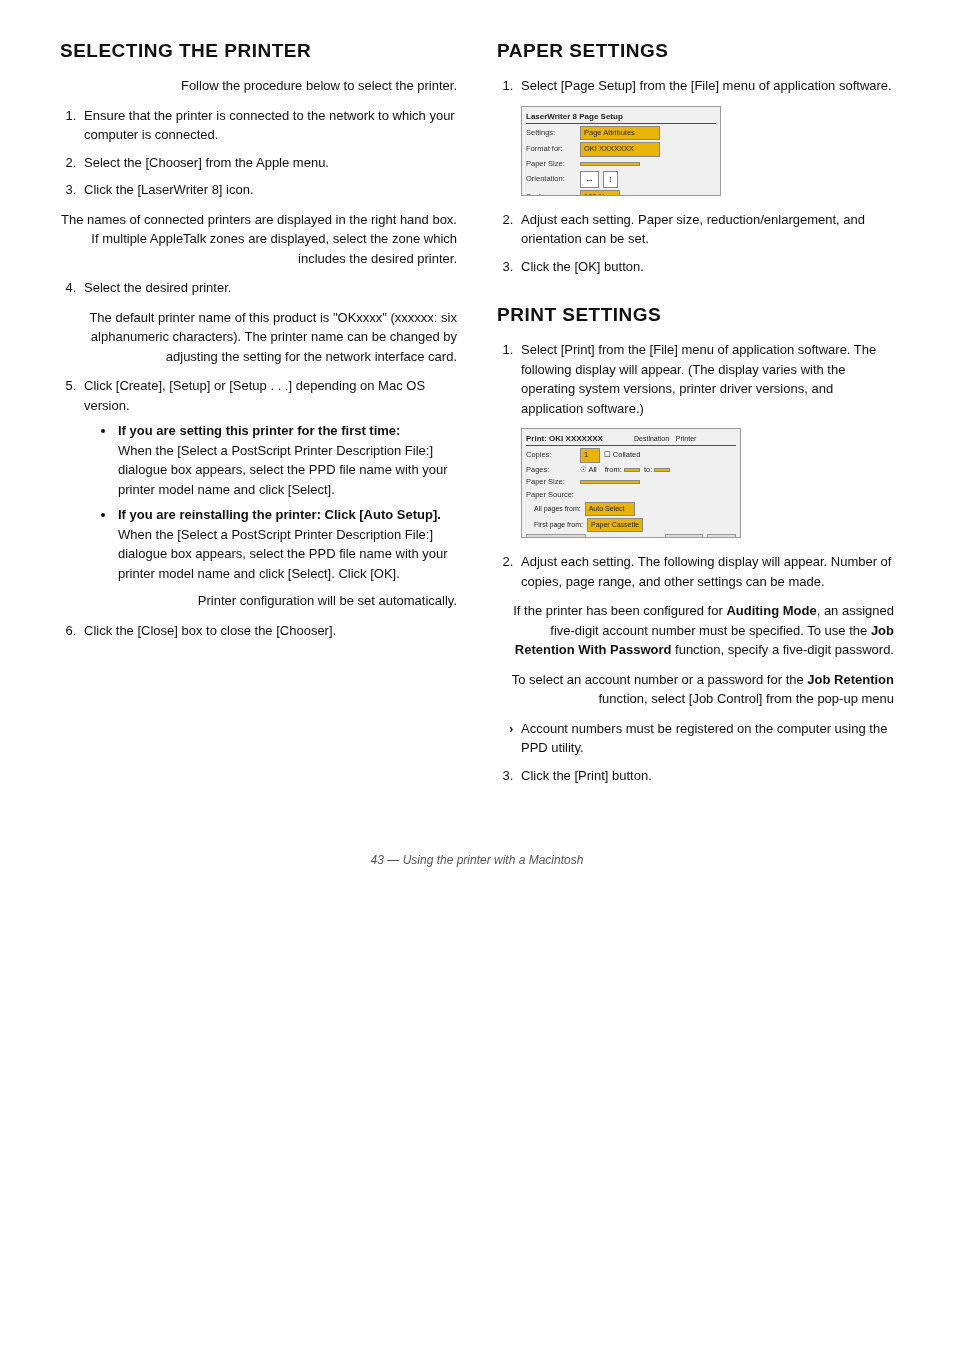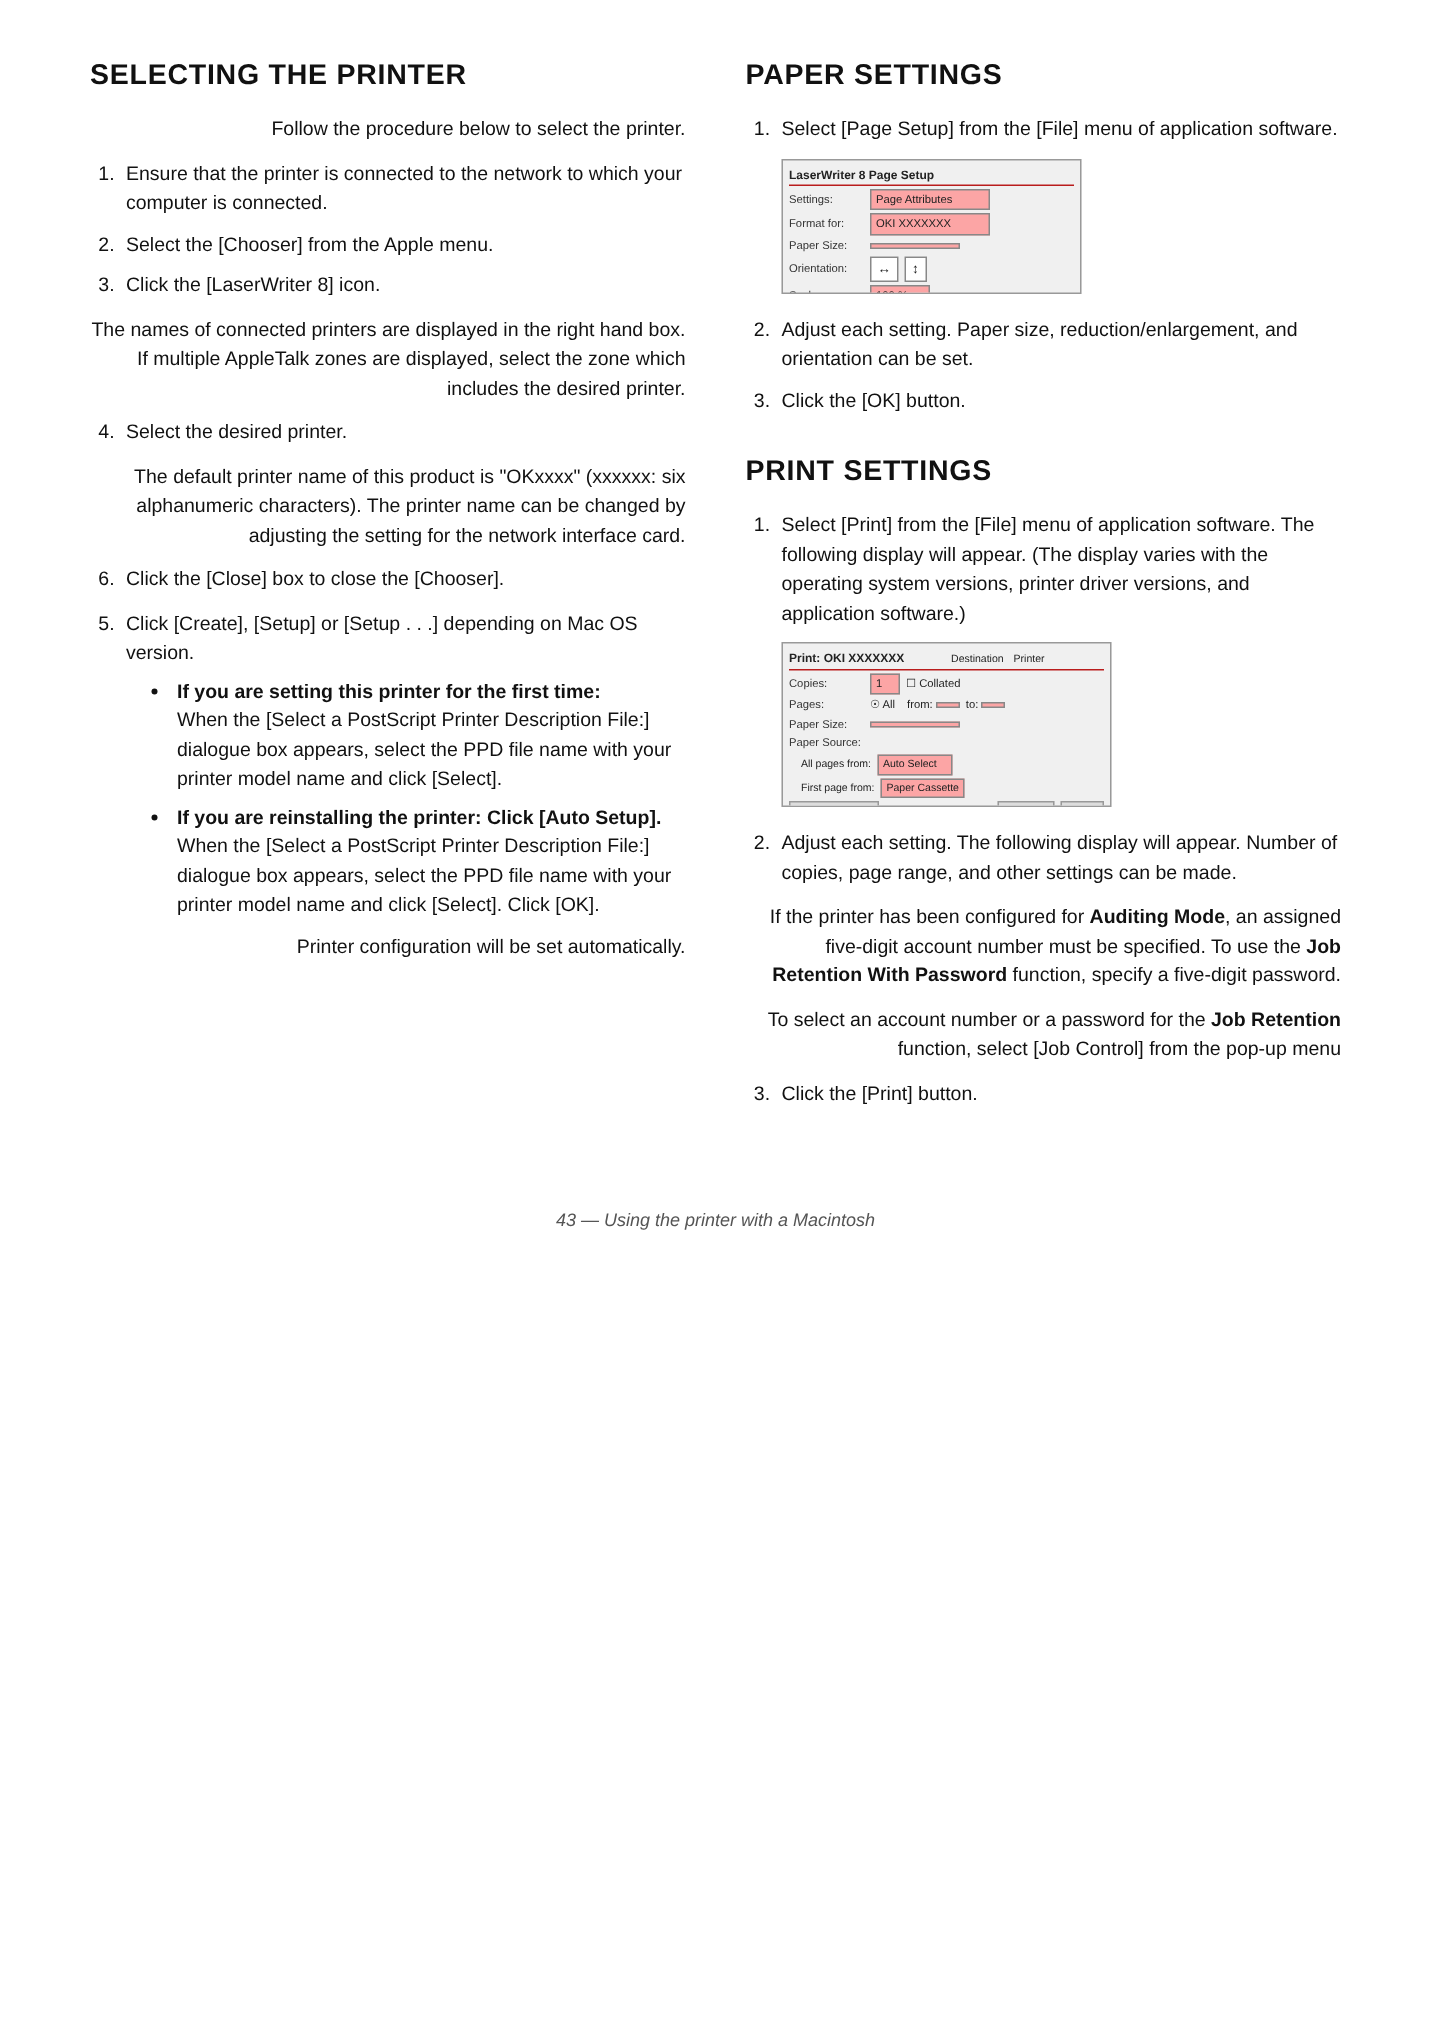--- a/index.html
+++ b/index.html
@@ -148,21 +148,21 @@
       align-items: center;
       margin-bottom: 2px;
       gap: 4px;
     }
     .screenshot-inner .label {
       font-size: 7.5px;
       min-width: 50px;
       color: #333;
     }
     .screenshot-inner .field {
-      background: #fca5a5;
+      background: #eab308;
       border: 1px solid #888;
       font-size: 7.5px;
       padding: 1px 3px;
       min-width: 60px;
     }
     .screenshot-inner .btn-row {
       display: flex;
       justify-content: flex-end;
       gap: 4px;
       margin-top: 4px;
@@ -199,41 +199,41 @@
         <ol>
           <li>Ensure that the printer is connected to the network to which your computer is connected.</li>
           <li>Select the [Chooser] from the Apple menu.</li>
           <li>Click the [LaserWriter 8] icon.</li>
         </ol>
         <p>The names of connected printers are displayed in the right hand box. If multiple AppleTalk zones are displayed, select the zone which includes the desired printer.</p>
         <ol start="4">
           <li>Select the desired printer.</li>
         </ol>
         <p>The default printer name of this product is "OKxxxx" (xxxxxx: six alphanumeric characters). The printer name can be changed by adjusting the setting for the network interface card.</p>
-        <ol start="6">
-          <li>Click the [Close] box to close the [Chooser].</li>
-        </ol>
         <ol start="5">
           <li>
             <span>Click [Create], [Setup] or [Setup . . .] depending on Mac OS version.</span>
             <div class="sub-item">
               <ul class="bullet">
                 <li>
                   <strong>If you are setting this printer for the first time:</strong><br>
                   <span>When the [Select a PostScript Printer Description  File:] dialogue box appears, select the PPD file name with your printer model name and click [Select].</span>
                 </li>
                 <li>
                   <strong>If you are reinstalling the printer: Click [Auto Setup].</strong><br>
                   <span>When the [Select a PostScript Printer Description File:] dialogue box appears, select the PPD file name with your printer model name and click [Select]. Click [OK].</span>
                 </li>
               </ul>
               <p class="indent">Printer configuration will be set automatically.</p>
             </div>
           </li>
         </ol>
+        <ol start="6">
+          <li>Click the [Close] box to close the [Chooser].</li>
+        </ol>
       </div>
     </div>
 
     <div class="col-right">
 
       <div class="section-block">
         <h2 class="section-title">
           <span>Paper Settings</span>
         </h2>
         <ol>
@@ -323,20 +323,23 @@
             </div>
           </li>
           <li>Adjust each setting. The following display will appear. Number of copies, page range, and other settings can be made.</li>
         </ol>
         <p>
           If the printer has been configured for <strong>Auditing Mode</strong>, an assigned five-digit account number must be specified. To use the <strong>Job Retention With Password</strong> function, specify a five-digit password.
         </p>
         <p>
           To select an account number or a password for the <strong>Job Retention</strong> function, select [Job Control] from the pop-up menu
         </p>
+        <ul class="arrow">
+          <li>Account numbers must be registered on the computer using the PPD utility.</li>
+        </ul>
         <ol start="3">
           <li>Click the [Print] button.</li>
         </ol>
       </div>
 
     </div>
   </div>
 
   <div class="footer">
     <span>43 — Using the printer with a Macintosh</span>

